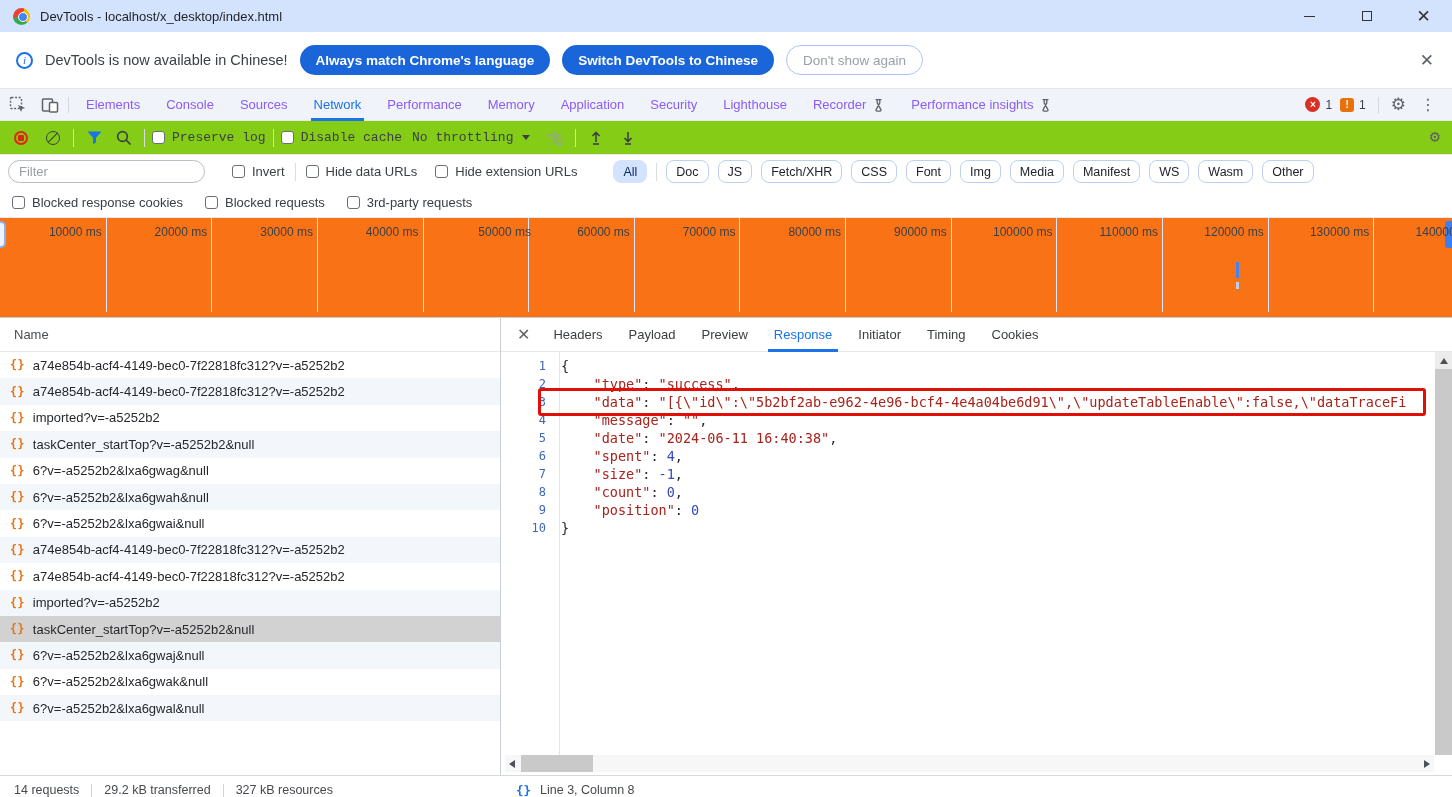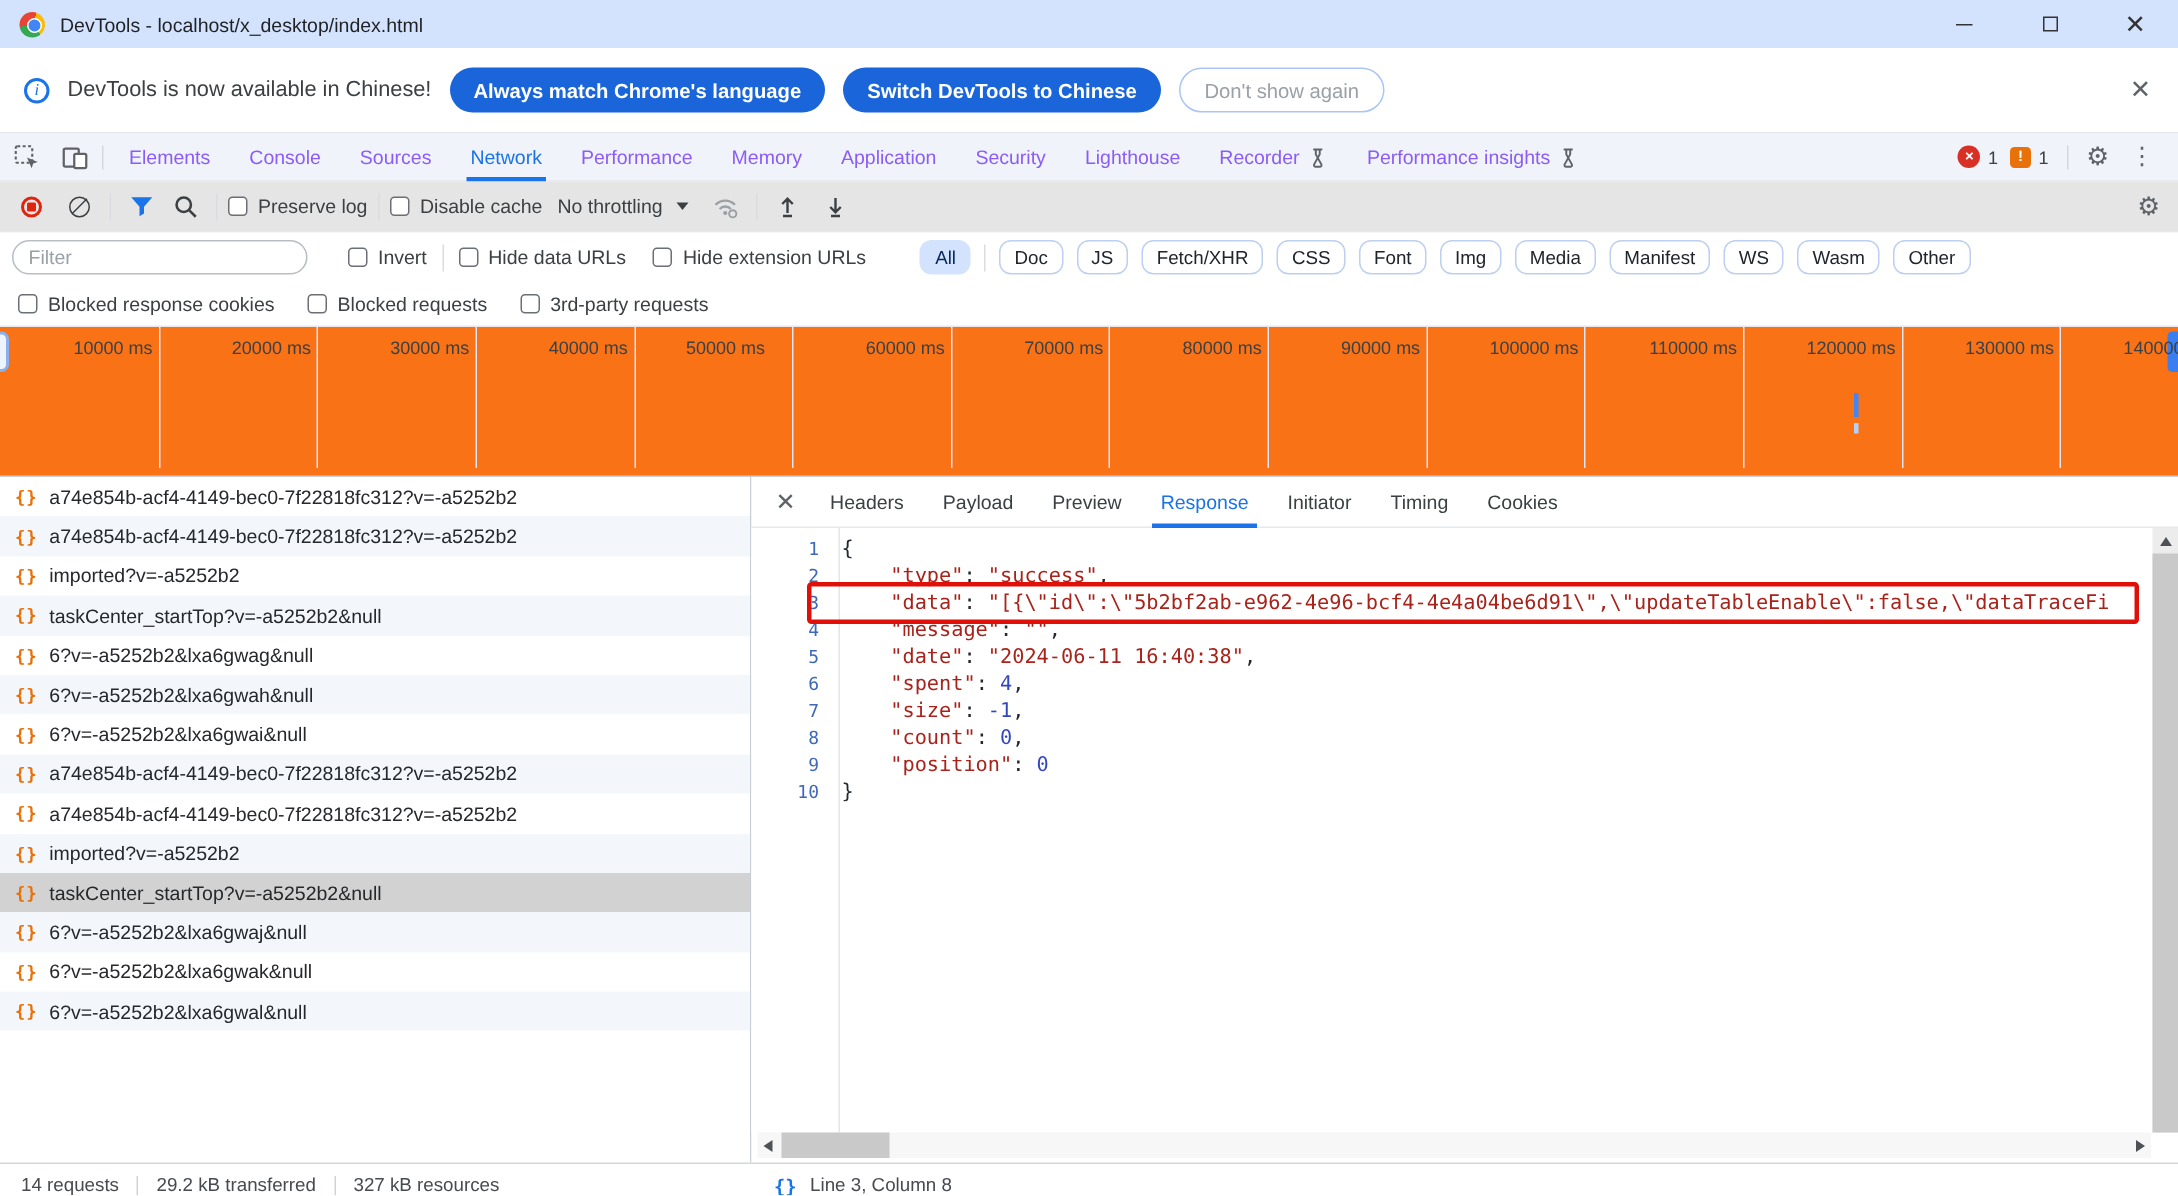--- a/index.html
+++ b/index.html
@@ -34,21 +34,21 @@
   .main-tab.active { color:#1a73e8; }
   .main-tab.active::after { content:""; position:absolute; left:10px; right:10px; bottom:0; height:3px; background:#1a73e8; }
   .tabbar-right { margin-left:auto; display:flex; align-items:center; gap:8px; padding-right:10px; }
   .badge-err { width:15px; height:15px; border-radius:50%; background:#d93025; color:#fff; font-size:10px; font-weight:bold; display:flex; align-items:center; justify-content:center; line-height:1; }
   .badge-warn { width:14px; height:14px; border-radius:3px; background:#e8710a; color:#fff; font-size:10px; font-weight:bold; display:flex; align-items:center; justify-content:center; line-height:1; }
   .badge-count { font-size:12px; color:#3c4043; margin-left:-3px; }
   .gear { font-size:17px; color:#5f6368; line-height:1; }
   .kebab { font-size:16px; color:#5f6368; line-height:1; padding:0 6px; }
 
   
-  .nettoolbar { position:absolute; left:0; top:121px; width:1452px; height:34px; background:#e5e5e5; border-bottom:1px solid #e6e8ec; display:flex; align-items:center; font-size:13px; color:#3c4043; }
+  .nettoolbar { position:absolute; left:0; top:121px; width:1452px; height:34px; background:#84cc16; border-bottom:1px solid #e6e8ec; display:flex; align-items:center; font-size:13px; color:#3c4043;font-family:Liberation Mono, monospace; }
   .nt-sep { width:1px; height:18px; background:#dadce0; margin:0 7px; }
   .icon-box { width:26px; height:26px; display:flex; align-items:center; justify-content:center; flex:none; }
   .rec-outer { width:14px; height:14px; border-radius:50%; border:2px solid #e0250f; display:flex; align-items:center; justify-content:center; }
   .rec-inner { width:6px; height:6px; background:#e0250f; border-radius:1px; }
   .clear-circle { width:14px; height:14px; border-radius:50%; border:1.6px solid #3c4043; position:relative; }
   .clear-circle::after { content:""; position:absolute; left:-1px; top:5.2px; width:14px; height:0; border-top:1.6px solid #3c4043; transform:rotate(-45deg); }
   .chk { width:13px; height:13px; border:1.5px solid #6b6f75; border-radius:3px; background:#fff; flex:none; }
   .chk-label { display:flex; align-items:center; gap:7px; white-space:nowrap; }
   .caret-down { width:0; height:0; border-left:4.5px solid transparent; border-right:4.5px solid transparent; border-top:5.5px solid #3c4043; margin-left:9px; }
   .nettoolbar-right { margin-left:auto; padding-right:12px; }
@@ -336,41 +336,44 @@
     <div class="tl-marker2"></div>
   <div class="tl-line" style="left: 105.64px;"></div>
       <div class="tl-label" style="left: -8.36px;">10000 ms</div>
       <div class="tl-line" style="left: 211.28px;"></div>
       <div class="tl-label" style="left: 97.28px;">20000 ms</div>
       <div class="tl-line" style="left: 316.92px;"></div>
       <div class="tl-label" style="left: 202.92px;">30000 ms</div>
       <div class="tl-line" style="left: 422.56px;"></div>
       <div class="tl-label" style="left: 308.56px;">40000 ms</div>
       <div class="tl-line" style="left: 528.2px;"></div>
-      <div class="tl-label" style="left: 400px;">50000 ms</div>
+      <div class="tl-label" style="left: 421px;">50000 ms</div>
       <div class="tl-line" style="left: 633.84px;"></div>
       <div class="tl-label" style="left: 519.84px;">60000 ms</div>
       <div class="tl-line" style="left: 739.48px;"></div>
       <div class="tl-label" style="left: 625.48px;">70000 ms</div>
       <div class="tl-line" style="left: 845.12px;"></div>
       <div class="tl-label" style="left: 731.12px;">80000 ms</div>
       <div class="tl-line" style="left: 950.76px;"></div>
       <div class="tl-label" style="left: 836.76px;">90000 ms</div>
       <div class="tl-line" style="left: 1056.4px;"></div>
       <div class="tl-label" style="left: 942.4px;">100000 ms</div>
       <div class="tl-line" style="left: 1162.04px;"></div>
       <div class="tl-label" style="left: 1048.04px;">110000 ms</div>
       <div class="tl-line" style="left: 1267.68px;"></div>
       <div class="tl-label" style="left: 1153.68px;">120000 ms</div>
       <div class="tl-line" style="left: 1373.32px;"></div>
       <div class="tl-label" style="left: 1259.32px;">130000 ms</div>
       <div class="tl-label" style="left: 1364.96px;">140000 ms</div>
     </div>
 
   <div class="req-panel">
+    <div class="req-header">
+      <span>Name</span>
+    </div>
     <div id="req-rows">
         <div class="req-row">
           <span class="req-icon">{}</span>
           <span>a74e854b-acf4-4149-bec0-7f22818fc312?v=-a5252b2</span>
         </div>
         <div class="req-row odd">
           <span class="req-icon">{}</span>
           <span>a74e854b-acf4-4149-bec0-7f22818fc312?v=-a5252b2</span>
         </div>
         <div class="req-row">

